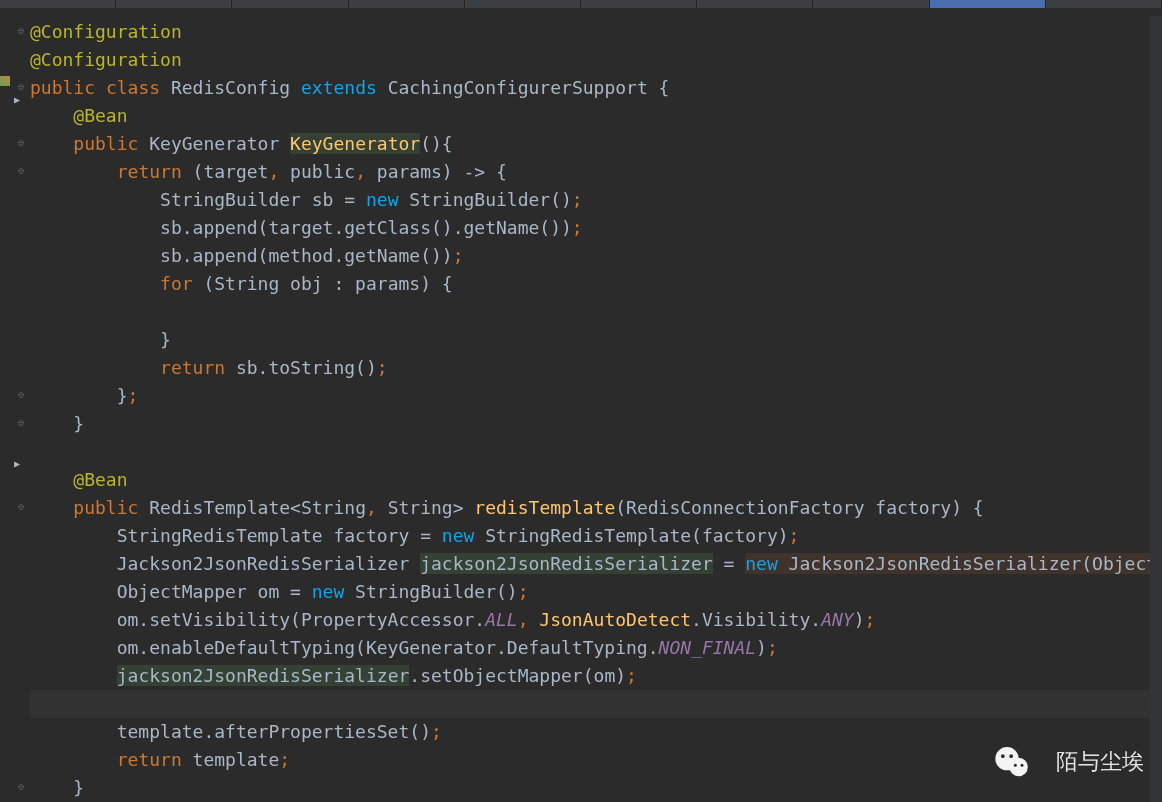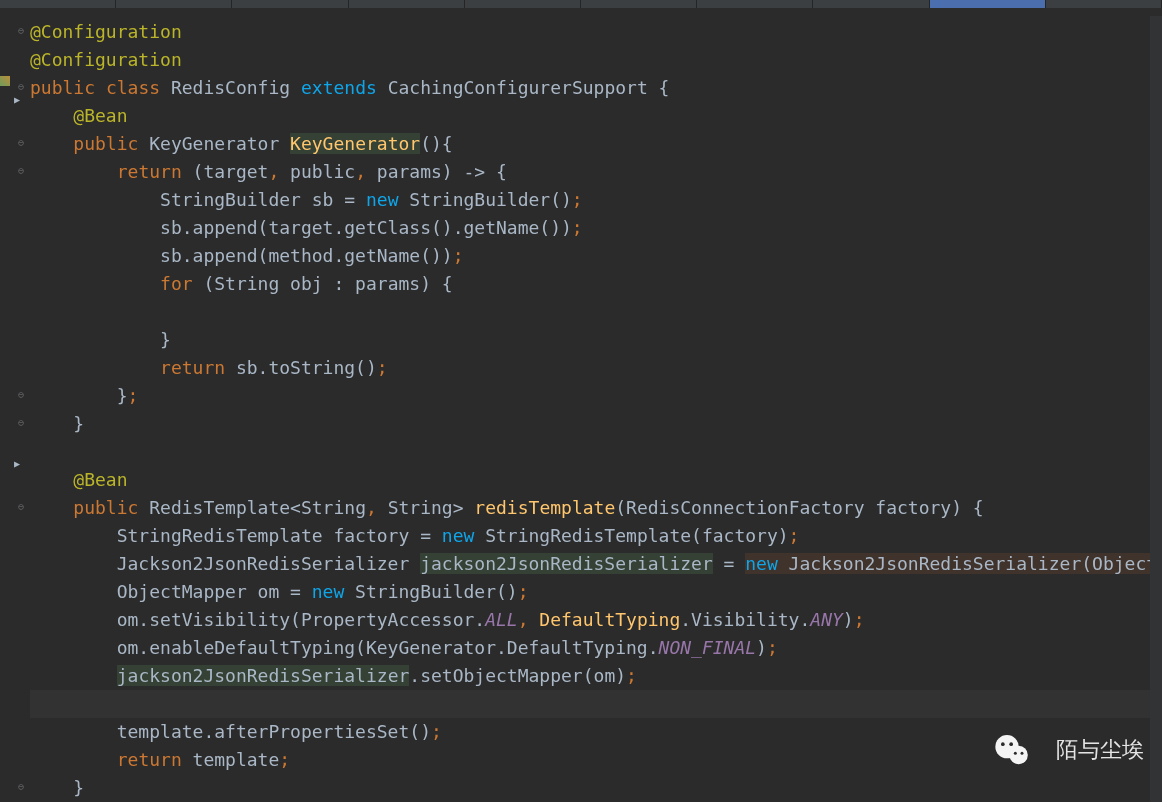--- a/index.html
+++ b/index.html
@@ -17,21 +17,21 @@
   .k1{color:#cc7832;}      
   .k2{color:#0ea5e9;margin-top:44px;}      
   .ann{color:#bbb529;}     
   .mname{color:#ffc66d;}   
   .hlbox{background:#344134;}
   .hlbox2{background:#40332b;}
   .op{color:#cc7832;}
   .semi{color:#cc7832;}
   .const{color:#9876aa;font-style:italic;}
   .stripe{position:absolute;right:0;top:8px;bottom:0;width:12px;background:#313335;}
-  .watermark{position:absolute;right:18px;bottom:32px;display:flex;align-items:center;gap:24px;opacity:.95;text-align:right;}
+  .watermark{position:absolute;right:18px;bottom:20px;display:flex;align-items:center;gap:24px;opacity:.95;text-align:right;}
   .wtxt{color:#eee;font-size:22px;font-family:"Microsoft YaHei",sans-serif;}
   .wic{width:40px;height:40px;}
 </style>
 </head>
 <body>
 
 <div class="tabs">
   <div class="tab"></div>
   <div class="tab"></div>
   <div class="tab"></div>
@@ -76,21 +76,21 @@
     <div class="line" style="top:318px"><span>            }</span></div>
     <div class="line" style="top:346px">            <span class="k1">return</span><span> sb.toString()</span><span class="semi">;</span></div>
     <div class="line" style="top:374px"><span>        }</span><span class="semi">;</span></div>
     <div class="line" style="top:402px"><span>    }</span></div>
 
     <div class="line" style="top:458px">    <span class="ann">@Bean</span></div>
     <div class="line" style="top:486px">    <span class="k1">public</span><span> RedisTemplate&lt;String</span><span class="op">,</span><span> String&gt; </span><span class="mname">redisTemplate</span><span>(RedisConnectionFactory factory) {</span></div>
     <div class="line" style="top:514px"><span>        StringRedisTemplate factory = </span><span class="k2">new</span><span> StringRedisTemplate(factory)</span><span class="semi">;</span></div>
     <div class="line" style="top:542px"><span>        Jackson2JsonRedisSerializer </span><span class="hlbox">jackson2JsonRedisSerializer</span><span> = </span><span class="hlbox2"><span class="k2">new</span><span> Jackson2JsonRedisSerializer(Object.</span></span></div>
     <div class="line" style="top:570px"><span>        ObjectMapper om = </span><span class="k2">new</span><span> StringBuilder()</span><span class="semi">;</span></div>
-    <div class="line" style="top:598px"><span>        om.setVisibility(PropertyAccessor.</span><span class="const">ALL</span><span class="op">,</span><span> </span><span style="color:#ffc66d">DefaultTyping</span><span>.Visibility.</span><span class="const">ANY</span><span>)</span><span class="semi">;</span></div>
+    <div class="line" style="top:598px"><span>        om.setVisibility(PropertyAccessor.</span><span class="const">ALL</span><span class="op">,</span><span> </span><span style="color:#ffc66d">JsonAutoDetect</span><span>.Visibility.</span><span class="const">ANY</span><span>)</span><span class="semi">;</span></div>
     <div class="line" style="top:626px"><span>        om.enableDefaultTyping(KeyGenerator.DefaultTyping.</span><span class="const">NON_FINAL</span><span>)</span><span class="semi">;</span></div>
     <div class="line" style="top:654px"><span>        </span><span class="hlbox">jackson2JsonRedisSerializer</span><span>.setObjectMapper(om)</span><span class="semi">;</span></div>
     <div class="line" style="top:710px"><span>        template.afterPropertiesSet()</span><span class="semi">;</span></div>
     <div class="line" style="top:738px">        <span class="k1">return</span><span> template</span><span class="semi">;</span></div>
     <div class="line" style="top:766px"><span>    }</span></div>
   </div>
 
   <div class="stripe">
     
   </div>

